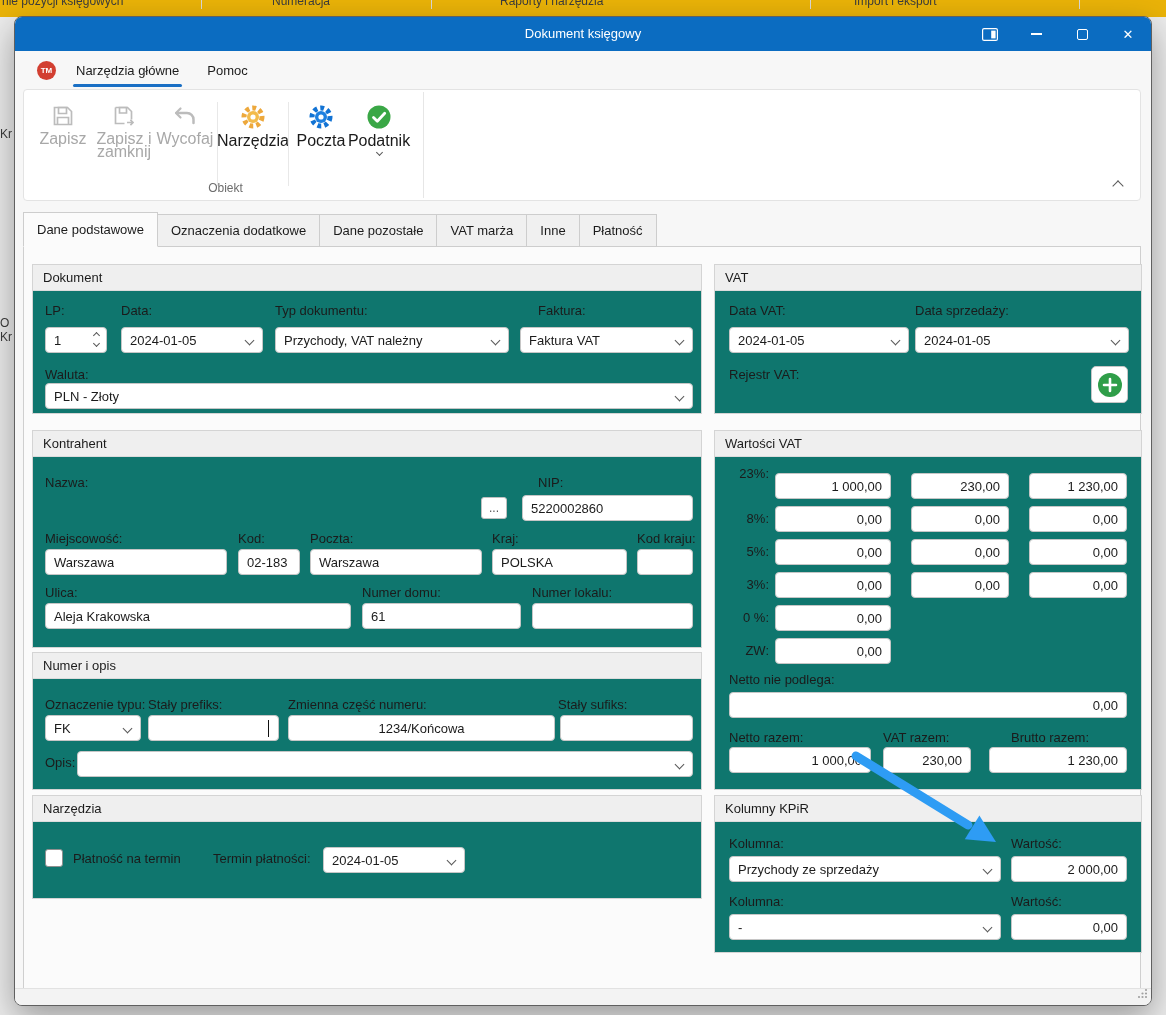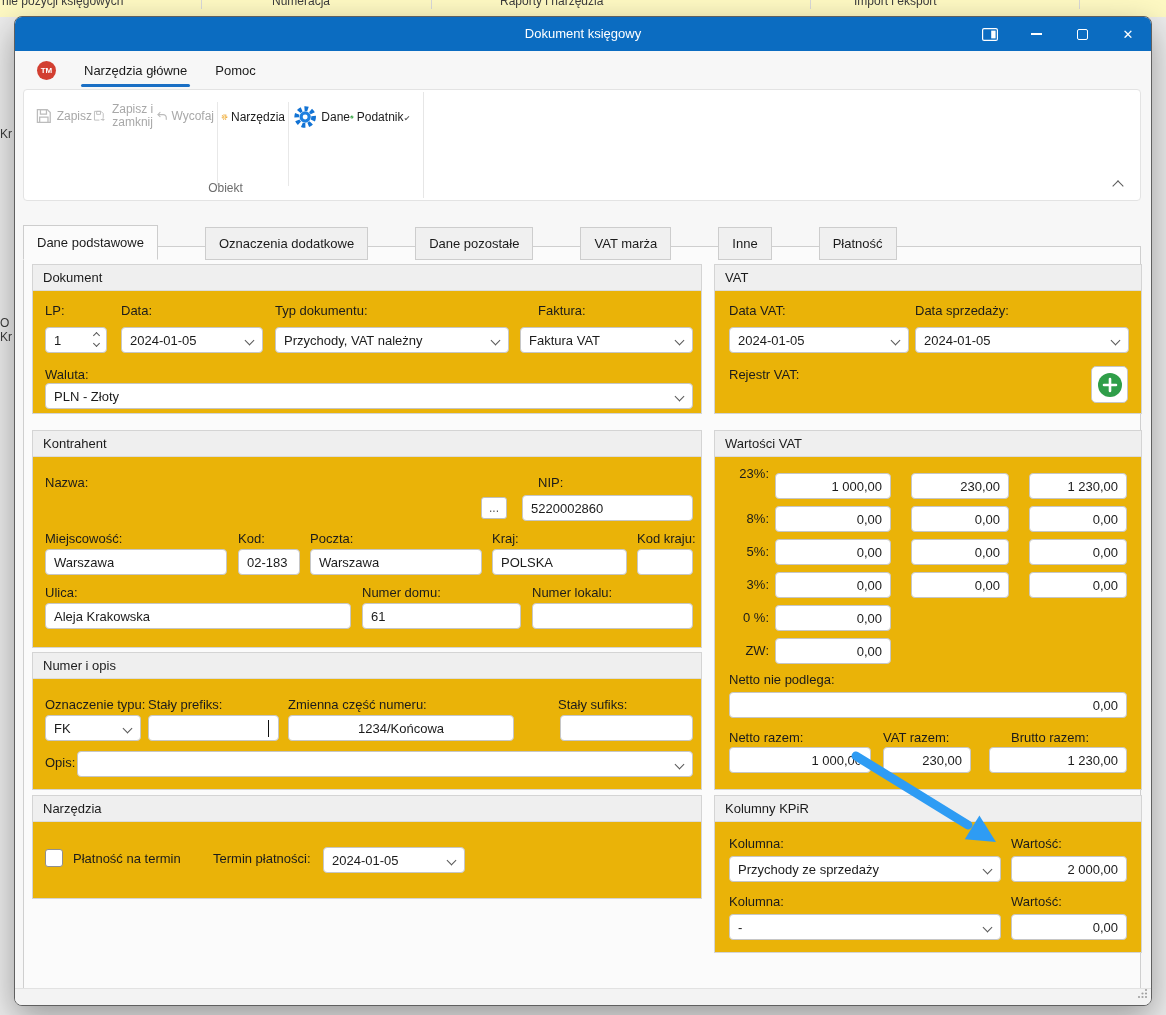--- a/index.html
+++ b/index.html
@@ -5,57 +5,57 @@
   * { box-sizing: border-box; margin: 0; padding: 0; }
   html,body { width:1166px; height:1015px; }
   body {
     position: relative;
     font-family: "Liberation Sans", "DejaVu Sans", sans-serif;
     background: #ececec;
     color: #1b1b1b;
     overflow: hidden;
   }
   
-  .bg-strip { position:absolute; left:0; top:0; width:1166px; height:17px; background:#fef9c3; overflow:hidden; z-index:1; }
+  .bg-strip { position:absolute; left:0; top:0; width:1166px; height:17px; background:#eab308; overflow:hidden; z-index:1; }
   .bg-strip .bgt { position:absolute; top:-6px; font-size:12px; color:#3c3c3c; white-space:nowrap; }
   .bg-sep { position:absolute; top:0; width:1px; height:9px; background:#d8d8d8; }
   .bg-frag { position:absolute; font-size:12px; color:#3c3c3c; width:13px; overflow:hidden; z-index:1; white-space:nowrap; }
   
   .dialog {
     position:absolute; left:14px; top:16px; width:1138px; height:990px;
     background:#f7f7f7; border:1px solid #606060; border-radius:8px;
     box-shadow:0 12px 34px rgba(0,0,0,.35); z-index:5; overflow:hidden;
   }
   .titlebar { position:absolute; left:0; top:0; right:0; height:34px; background:#0b6cc1; }
   .titlebar .title { position:absolute; left:0; right:0; top:0; height:34px; line-height:34px; text-align:center; color:#fff; font-size:13px; }
   .cap-btns { position:absolute; right:0; top:0; height:34px; display:flex; z-index:2; }
   .cap-btn { width:46px; height:34px; display:flex; align-items:center; justify-content:center; color:#fff; font-size:13px; }
   .glyph-min { width:11px; height:1.5px; background:#fff; display:block; }
   .glyph-max { width:11px; height:11px; border:1.2px solid #fff; border-radius:2px; display:block; }
   
   .ribbon-row { position:absolute; left:0; top:34px; right:0; height:38px; display:flex; align-items:center; padding-left:22px; }
-  .app-badge { width:19px; height:19px; border-radius:50%; background:#d23f31; color:#fff; font-size:8px; font-weight:bold; display:flex; align-items:center; justify-content:center; margin-right:14px; }
+  .app-badge { width:19px; height:19px; border-radius:50%; background:#d23f31; color:#fff; font-size:8px; font-weight:bold; display:flex; align-items:center; justify-content:center; margin-right:6px; }
   .rtab { position:relative; height:38px; display:flex; align-items:center; padding:0 14px; font-size:13px; }
   .rtab.active::after { content:""; position:absolute; left:11px; right:11px; bottom:2px; height:3px; border-radius:2px; background:#1a6fc4; }
   .ribbon-box { position:absolute; left:8px; top:72px; width:1118px; height:112px; background:#fff; border:1px solid #e3e3e3; border-radius:4px; }
   .rb-group { position:absolute; left:4px; top:2px; width:396px; height:106px; border-right:1px solid #e6e6e6; display:flex; align-items:flex-start; padding:6px 4px 0 6px; }
-  .rbtn { width:58px; display:flex; flex-direction:row; align-items:center; text-align:center; gap:3px; padding-top:5px; font-size:12px; line-height:13px; }
+  .rbtn { width:58px; display:flex; flex-direction:column; align-items:center; text-align:center; gap:3px; padding-top:5px; font-size:16px; line-height:13px; }
   .rbtn.wide { width:64px; }
   .rbtn.disabled { color:#a8a8a8; }
   .vsep { width:1px; height:84px; background:#e8e8e8; margin:4px 3px 0; }
   .rb-caption { position:absolute; left:0; right:0; bottom:3px; text-align:center; font-size:12px; color:#6d6d6d; }
   .collapse { position:absolute; right:18px; bottom:10px; }
   .chev-up { width:8px; height:8px; border-left:1.6px solid #5a5a5a; border-top:1.6px solid #5a5a5a; transform:rotate(45deg); display:block; }
   
-  .doc-tabs { position:absolute; left:8px; top:208px; height:35px; display:flex; z-index:3;gap:48px; }
+  .doc-tabs { position:absolute; left:8px; top:195px; height:35px; display:flex; z-index:3; }
   .dtab { position:relative; height:33px; margin-top:2px; display:flex; align-items:center; padding:0 13px; font-size:13px; background:#f0f0f0; border:1px solid #cdcdcd; margin-right:-1px; }
   .dtab.active { height:35px; margin-top:0; background:#fbfbfb; border-bottom:1px solid #fbfbfb; z-index:4; }
   
   .content { position:absolute; left:8px; top:229px; width:1118px; height:744px; background:#fbfbfb; border:1px solid #cfcfcf; }
-  .group { position:absolute; border:1px solid #d4d4d4; background:#eab308; }
+  .group { position:absolute; border:1px solid #d4d4d4; background:#0f766e; }
   .ghdr { height:26px; background:#efefef; border-bottom:1px solid #dcdcdc; display:flex; align-items:center; padding:0 10px; font-size:13px; }
   .gbody { position:relative; height:calc(100% - 27px); }
   .lbl { position:absolute; font-size:13px; white-space:nowrap; color:#1b1b1b; }
   .field { position:absolute; height:26px; background:#fff; border:1px solid #c6c6c6; border-radius:4px; display:flex; align-items:center; padding:0 8px; font-size:13px; overflow:hidden; }
   .field .val { overflow:hidden; white-space:nowrap; }
   .field.num { justify-content:flex-end; }
   .field.center { justify-content:center; }
   .combo { padding-right:24px; }
   .combo .chev { position:absolute; right:9px; top:9px; }
   .chev { width:7px; height:7px; border-right:1.5px solid #585858; border-bottom:1.5px solid #585858; transform:rotate(45deg); display:block; }
@@ -157,21 +157,21 @@
         </svg>
         <span>Narzędzia</span>
       </div>
       <span class="vsep"></span>
       <div class="rbtn">
         <svg width="28" height="28" viewBox="0 0 28 28">
           <circle cx="14" cy="14" r="9" fill="none" stroke="#1273d4" stroke-width="5" stroke-dasharray="3.8 3.1"></circle>
           <circle cx="14" cy="14" r="6" fill="#1e80e0"></circle>
           <circle cx="14" cy="14" r="2.6" fill="#fff"></circle>
         </svg>
-        <span>Dane</span>
+        <span>Poczta</span>
       </div>
       <div class="rbtn">
         <svg width="28" height="28" viewBox="0 0 28 28">
           <circle cx="14" cy="14" r="11.5" fill="#3aa746"></circle>
           <path d="M8.5 14.5 l3.8 3.8 7.4 -8" stroke="#fff" stroke-width="2.8" fill="none" stroke-linecap="round" stroke-linejoin="round"></path>
         </svg>
         <span>Podatnik</span>
         <span class="chev-s down"></span>
       </div>
       <div class="rb-caption">Obiekt</div>
@@ -402,21 +402,21 @@
         <span class="lbl" style="left:255px;top:18px">Zmienna część numeru:</span>
         <span class="lbl" style="left:525px;top:18px">Stały sufiks:</span>
         <div class="field combo" style="left:12px;top:36px;width:96px">
           <span class="val">FK</span>
             <span class="chev"></span>
         </div>
         <div class="field" style="left:115px;top:36px;width:131px">
           <span class="val"></span>
           <span class="caret"></span>
         </div>
-        <div class="field center" style="left:255px;top:36px;width:226px">
+        <div class="field center" style="left:255px;top:36px;width:267px">
           <span class="val">1234/Końcowa</span>
         </div>
         <div class="field" style="left:527px;top:36px;width:133px">
           <span class="val"></span>
         </div>
         <span class="lbl" style="left:12px;top:76px">Opis:</span>
         <div class="field combo" style="left:44px;top:72px;width:616px">
           <span class="val"></span>
             <span class="chev"></span>
         </div>

